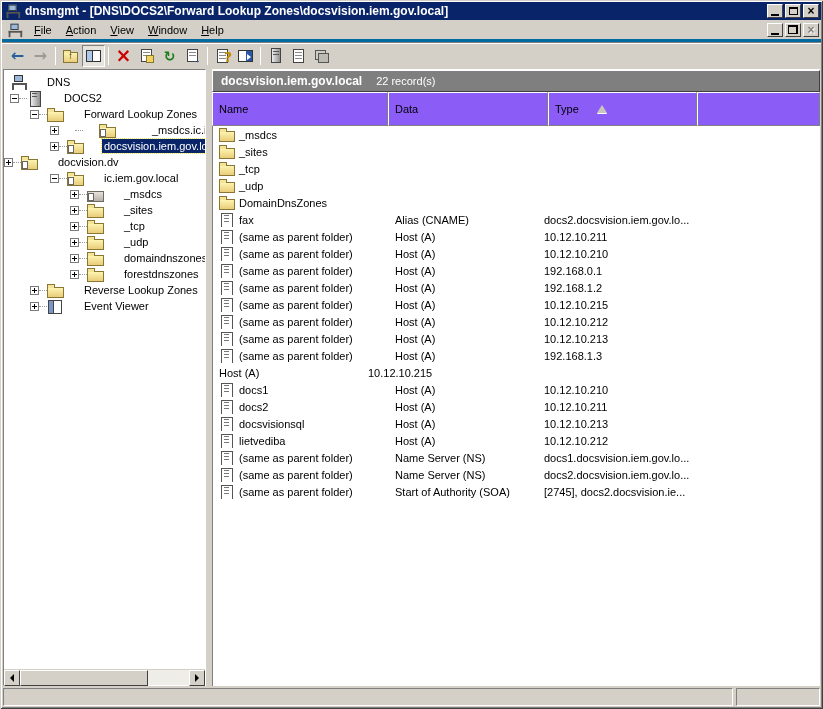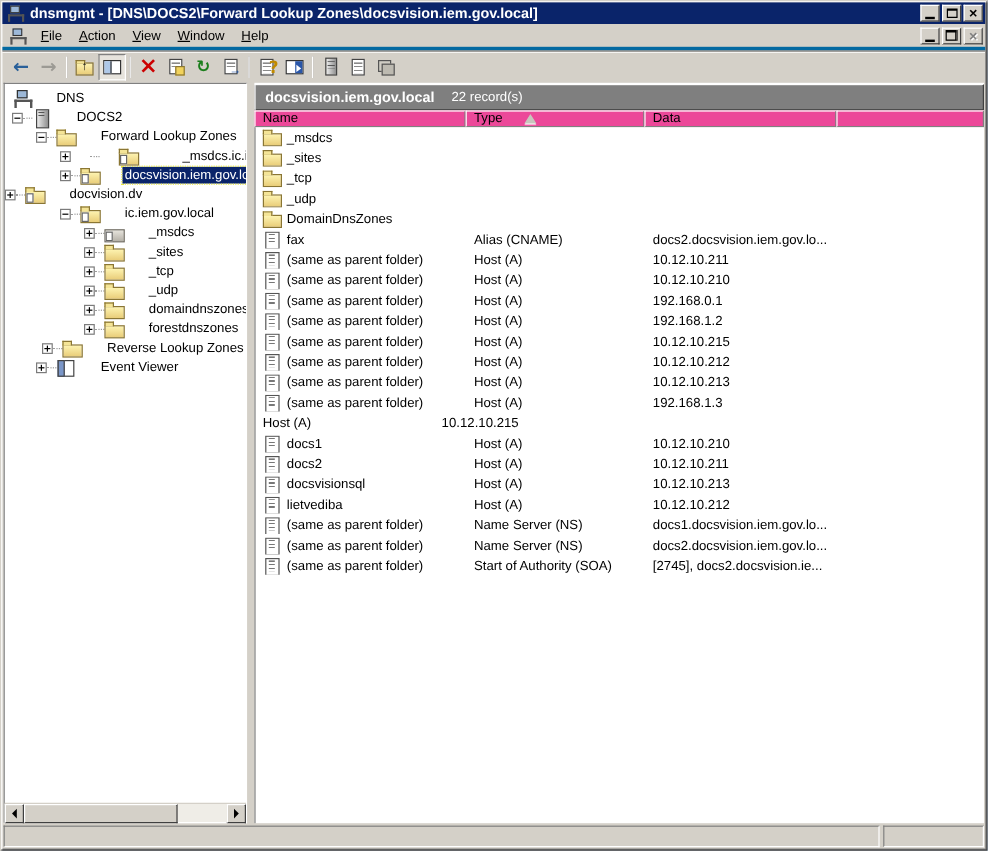--- a/index.html
+++ b/index.html
@@ -91,21 +91,21 @@
   .arr-r{border-top:4px solid transparent;border-bottom:4px solid transparent;border-left:4px solid #000;}
   .sthumb{width:128px;height:16px;background:#d4d0c8;border:1px solid;border-color:#fff #404040 #404040 #fff;flex:none;}
   .strack{flex:1;}
   
   .splitter{width:6px;flex:none;background:#d4d0c8;}
   
   .listpane{flex:1;display:flex;flex-direction:column;min-width:0;border-top:1px solid #fff;}
   .zonebar{height:22px;flex:none;background:#7f7f7f;color:#fff;display:flex;align-items:center;padding:0 8px;border:1px solid;border-color:#fff #404040 #404040 #fff;}
   .zonebar .zname{font-weight:bold;font-size:12px;}
   .zonebar .zcount{margin-left:14px;font-size:11px;}
-  .colhead{height:14px;flex:none;display:flex;background:#ec4899;}
+  .colhead{height:34px;flex:none;display:flex;background:#8b5cf6;}
   .col{border:1px solid;border-color:#fff #808080 #808080 #fff;display:flex;align-items:center;padding:0 6px;overflow:hidden;}
   .c-name{width:176px;flex:none;}
   .c-type{width:149px;flex:none;}
   .c-data{width:160px;flex:none;}
   .c-fill{flex:1;}
   .sortasc{width:0;height:0;border-left:5px solid transparent;border-right:5px solid transparent;border-bottom:8px solid #c8c5bd;margin-left:18px;filter:drop-shadow(0 1px 0 #fff);}
   .listbody{flex:1;background:#fff;overflow:hidden;border-left:1px solid #808080;}
   .lrow{height:17px;display:flex;align-items:center;}
   .lcell{padding:0 6px;white-space:nowrap;overflow:hidden;display:flex;align-items:center;}
   .licon{width:16px;height:14px;position:relative;flex:none;margin-right:4px;}
@@ -289,21 +289,21 @@
             <span class="conn"></span>
             <span class="ticon i-folder"></span>
             <span class="tlabel">domaindnszones</span>
           </div>
           <div class="trow" style="padding-left: 66px;">
             <span class="exp plus"></span>
             <span class="conn"></span>
             <span class="ticon i-folder"></span>
             <span class="tlabel">forestdnszones</span>
           </div>
-          <div class="trow" style="padding-left: 26px; justify-content: flex-end;">
+          <div class="trow" style="padding-left: 26px;">
             <span class="exp plus"></span>
             <span class="conn"></span>
             <span class="ticon i-folder"></span>
             <span class="tlabel">Reverse Lookup Zones</span>
           </div>
           <div class="trow" style="padding-left: 26px;">
             <span class="exp plus"></span>
             <span class="conn"></span>
             <span class="ticon i-event-log"></span>
             <span class="tlabel">Event Viewer</span>
@@ -325,27 +325,27 @@
 
     <div class="listpane">
       <div class="zonebar">
         <span class="zname">docsvision.iem.gov.local</span>
         <span class="zcount">22 record(s)</span>
       </div>
       <div class="colhead">
         <span class="col c-name">
             <span>Name</span>
           </span>
+        <span class="col c-data">
+            <span>Data</span>
+          </span>
         <span class="col c-type">
             <span>Type</span>
             <span class="sortasc"></span>
           </span>
-        <span class="col c-data">
-            <span>Data</span>
-          </span>
         <span class="col c-fill"></span>
       </div>
       <div class="listbody">
           <div class="lrow">
             <span class="lcell c-name">
               <span class="licon li-folder"></span>
               <span>_msdcs</span>
             </span>
             <span class="lcell c-type"></span>
             <span class="lcell c-data"></span>

